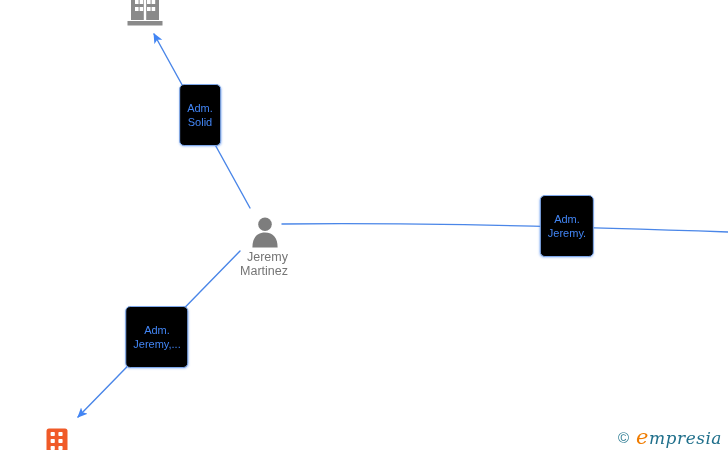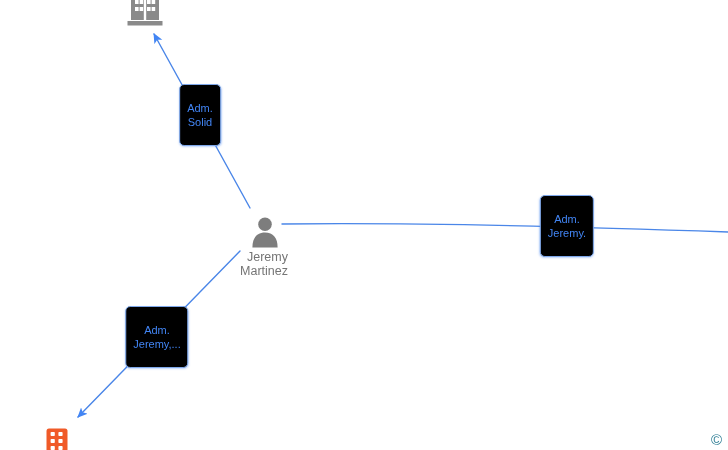--- a/index.html
+++ b/index.html
@@ -147,15 +147,16 @@
     <div>Jeremy.</div>
   </div>
 
   <div class="edge-label" style="left:157px; top:337px;">
     <div>Adm.</div>
     <div>Jeremy,...</div>
   </div>
 
   <div id="watermark">
     <span class="copy">©</span>
+    <span class="brand"><span class="initial">e</span><span>mpresia</span></span>
   </div>
 
 </div>
 
 </body></html>

